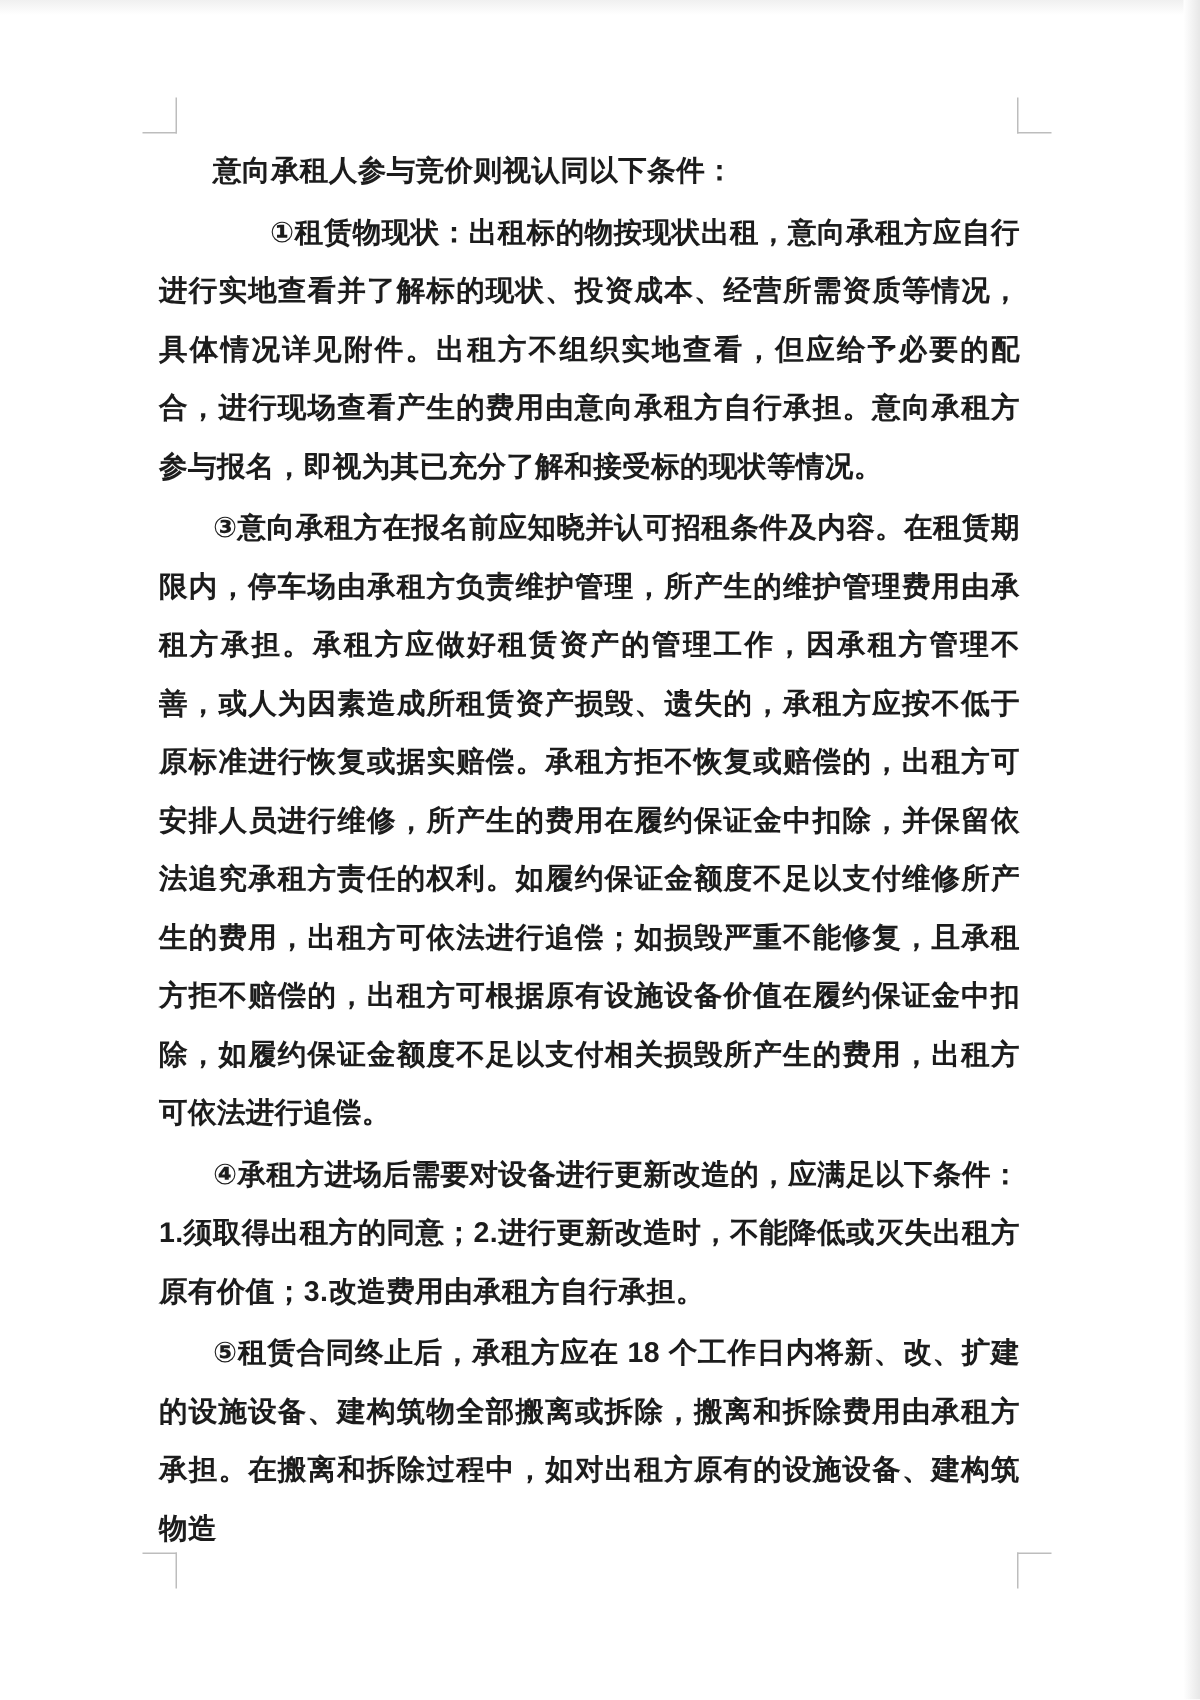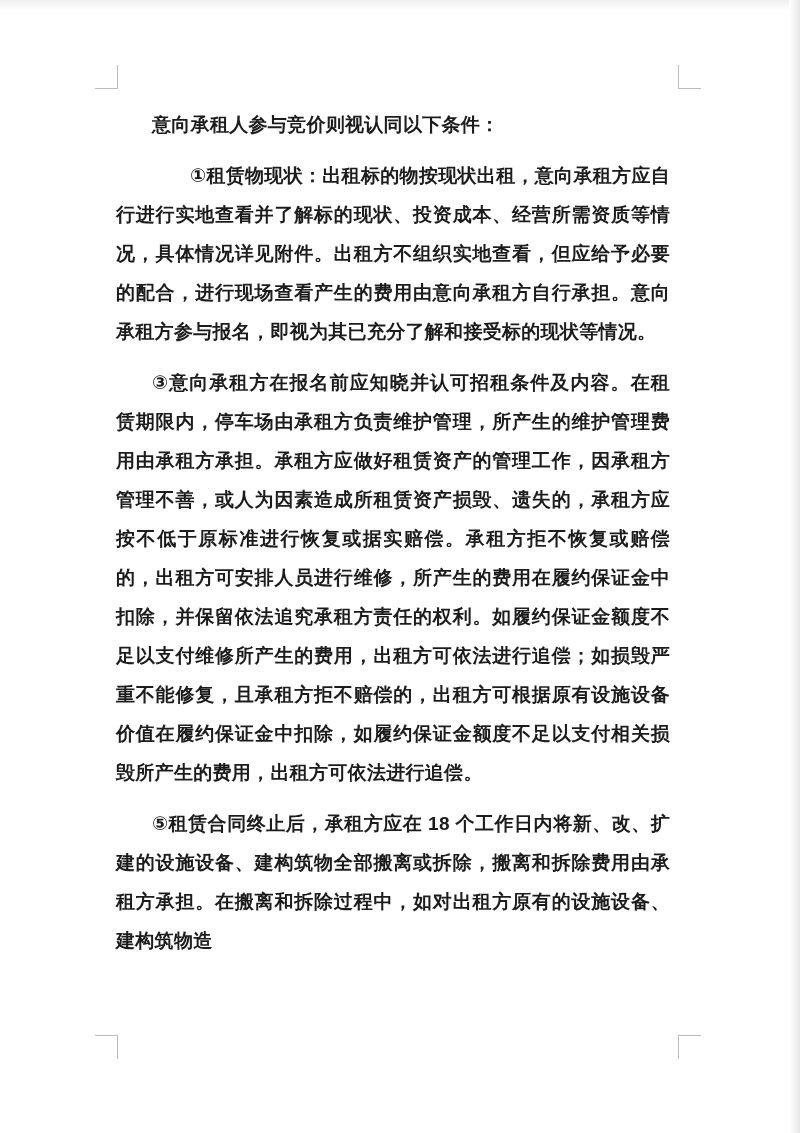--- a/index.html
+++ b/index.html
@@ -46,21 +46,21 @@
     top: 93px;
     width: 578px;
     color: #1c1c1c;
     font-size: 19px;
     line-height: 39px;
     font-weight: 700;
     text-align: justify;
     letter-spacing: 0.3px;
   }
   .doc-body p {
-    margin: 12px;
+    margin: 2px;
     padding: 0;
   }
   .indent-normal { text-indent: 36px; }
   .indent-wide   { text-indent: 74px; }
 </style>
 </head>
 <body>
 
 <div class="page">
 
@@ -70,16 +70,17 @@
   <div class="crop crop-tl"></div>
   <div class="crop crop-tr"></div>
   <div class="crop crop-bl"></div>
   <div class="crop crop-br"></div>
 
   <div class="doc-body">
     <p class="indent-normal">意向承租人参与竞价则视认同以下条件：</p>
 
   <p class="indent-wide">①租赁物现状：出租标的物按现状出租，意向承租方应自行进行实地查看并了解标的现状、投资成本、经营所需资质等情况，具体情况详见附件。出租方不组织实地查看，但应给予必要的配合，进行现场查看产生的费用由意向承租方自行承担。意向承租方参与报名，即视为其已充分了解和接受标的现状等情况。</p>
       <p class="indent-normal">③意向承租方在报名前应知晓并认可招租条件及内容。在租赁期限内，停车场由承租方负责维护管理，所产生的维护管理费用由承租方承担。承租方应做好租赁资产的管理工作，因承租方管理不善，或人为因素造成所租赁资产损毁、遗失的，承租方应按不低于原标准进行恢复或据实赔偿。承租方拒不恢复或赔偿的，出租方可安排人员进行维修，所产生的费用在履约保证金中扣除，并保留依法追究承租方责任的权利。如履约保证金额度不足以支付维修所产生的费用，出租方可依法进行追偿；如损毁严重不能修复，且承租方拒不赔偿的，出租方可根据原有设施设备价值在履约保证金中扣除，如履约保证金额度不足以支付相关损毁所产生的费用，出租方可依法进行追偿。</p>
+      <p class="indent-normal">④承租方进场后需要对设备进行更新改造的，应满足以下条件：1.须取得出租方的同意；2.进行更新改造时，不能降低或灭失出租方原有价值；3.改造费用由承租方自行承担。</p>
       <p class="indent-normal">⑤租赁合同终止后，承租方应在 18 个工作日内将新、改、扩建的设施设备、建构筑物全部搬离或拆除，搬离和拆除费用由承租方承担。在搬离和拆除过程中，如对出租方原有的设施设备、建构筑物造</p>
     </div>
 
 </div>
 
 </body></html>

